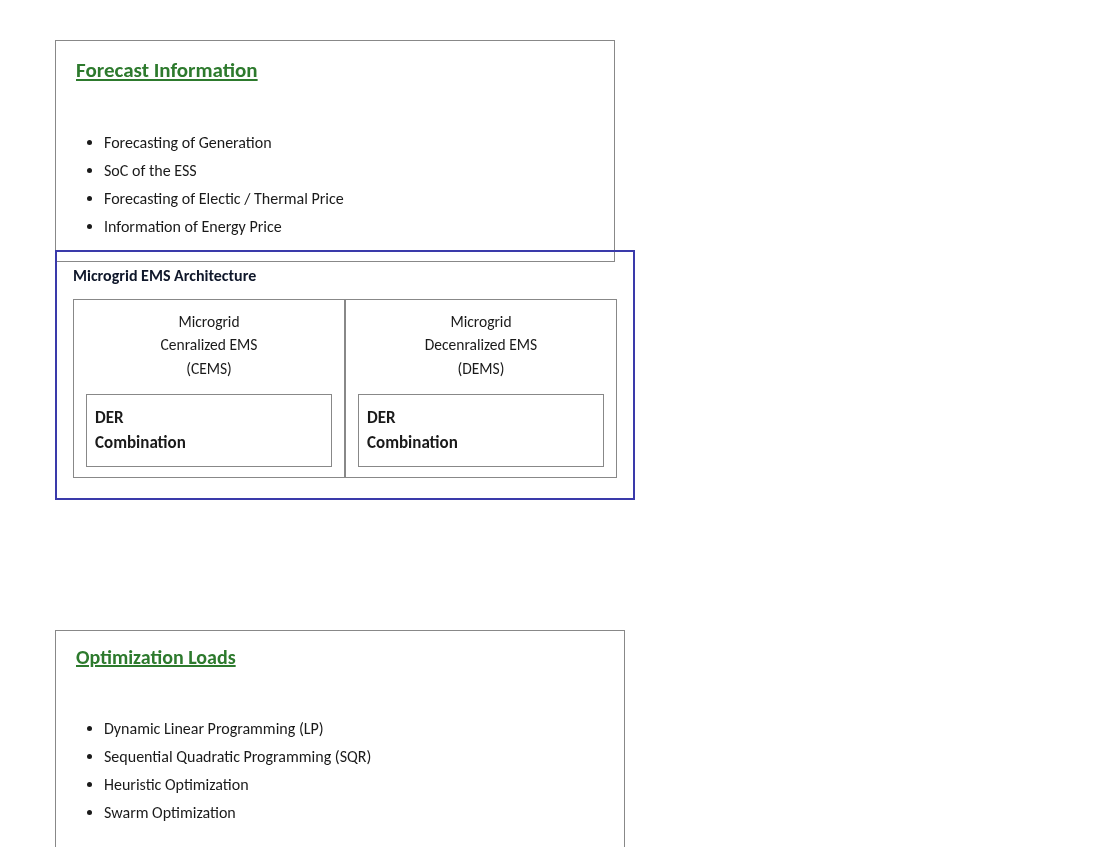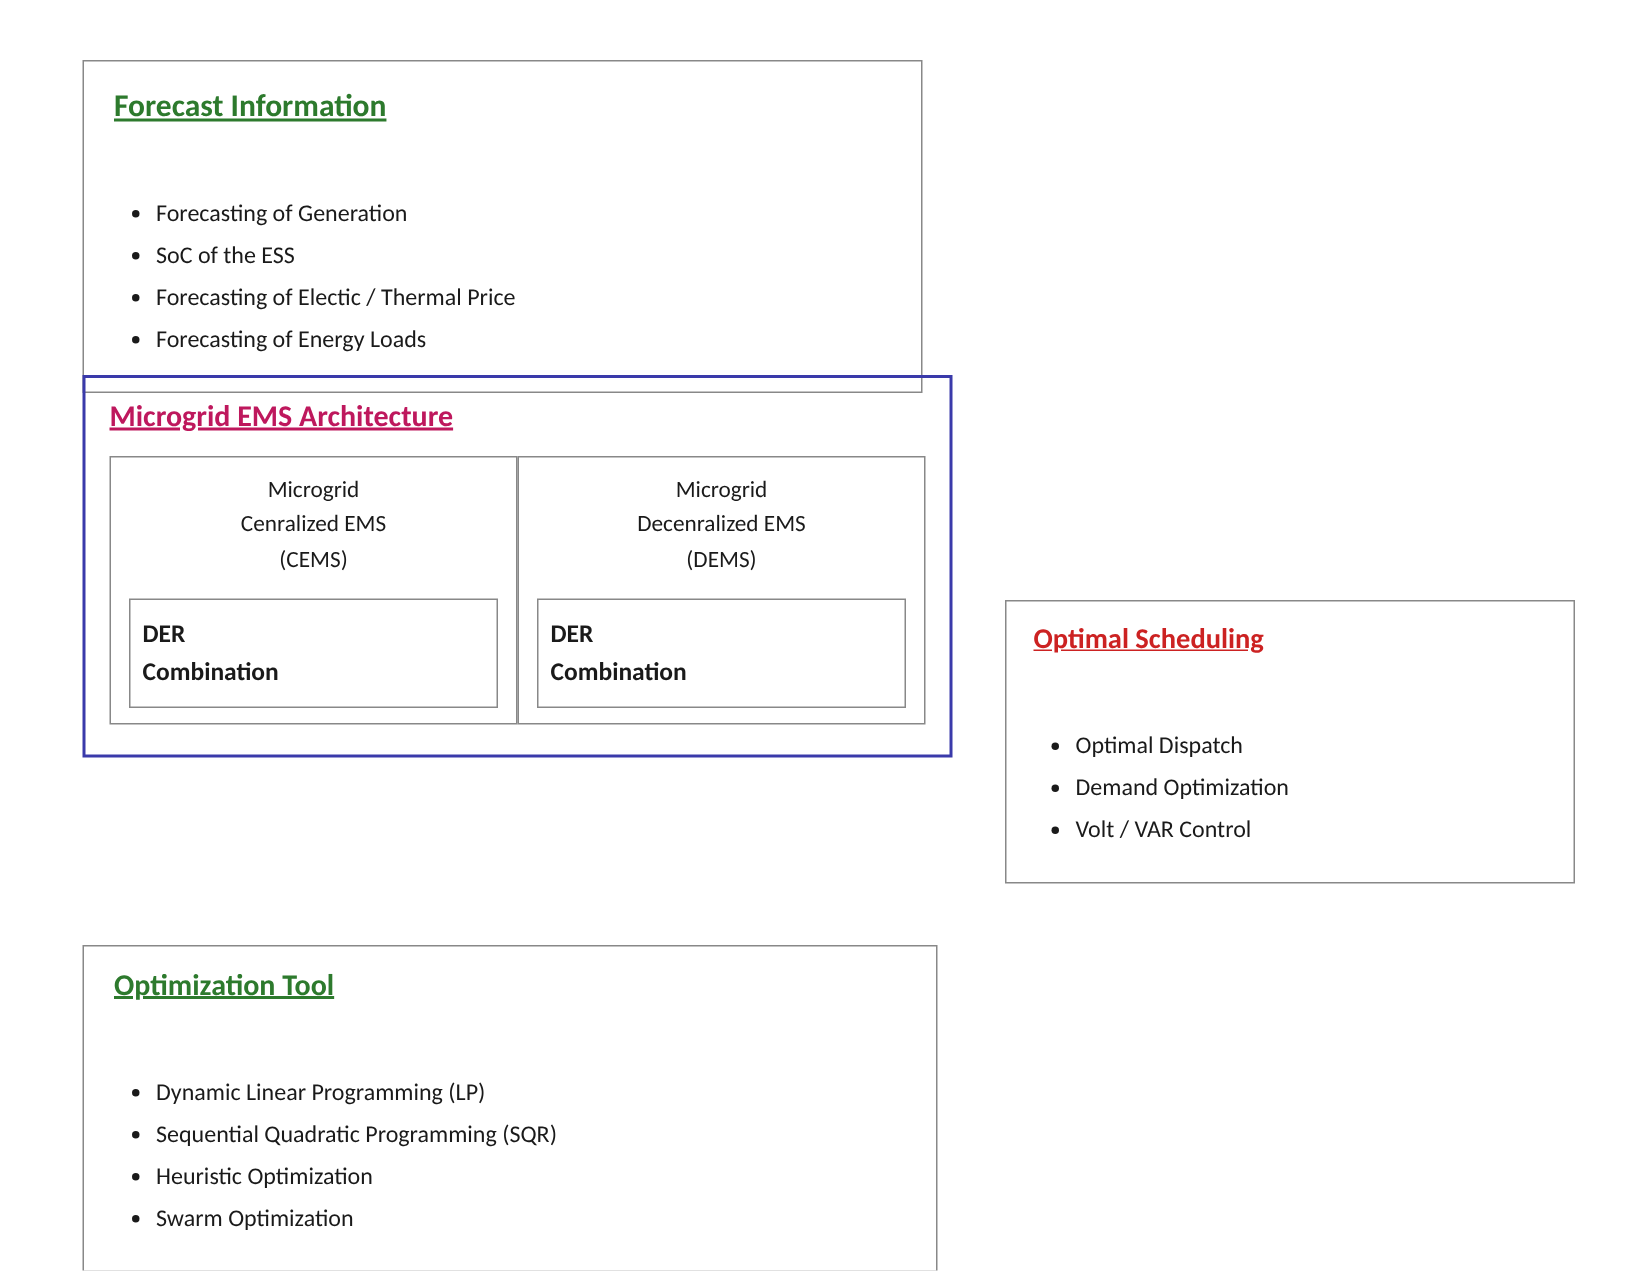--- a/index.html
+++ b/index.html
@@ -61,24 +61,23 @@
     .microgrid-box {
       position: absolute;
       top: 250px;
       left: 55px;
       width: 580px;
       border: 2px solid #3a3aaa;
       padding: 14px 16px 20px 16px;
     }
 
     .microgrid-title {
-      color: #be185d;
-      font-size: 20px;
+      color: #0f172a;
+      font-size: 16px;
       font-weight: bold;
-      text-decoration: underline;
       margin-bottom: 14px;
     }
 
     .ems-inner-row {
       display: flex;
       flex-direction: row;
     }
 
     .ems-cell {
       flex: 1;
@@ -147,21 +146,21 @@
 <body>
 
 <div class="page-container">
 
   <div class="forecast-box">
     <div class="forecast-title">Forecast Information</div>
     <ul class="bullet-list">
       <li>Forecasting of Generation</li>
       <li>SoC of the ESS</li>
       <li>Forecasting of Electic / Thermal Price</li>
-      <li>Forecasting of Energy Loads</li>
+      <li>Information of Energy Price</li>
     </ul>
   </div>
 
   <div class="microgrid-box">
     <div class="microgrid-title">Microgrid EMS Architecture</div>
     <div class="ems-inner-row">
 
       <div class="ems-cell">
         <div class="ems-cell-title">
           Microgrid<br>Cenralized EMS<br>(CEMS)
@@ -176,31 +175,23 @@
           Microgrid<br>Decenralized EMS<br>(DEMS)
         </div>
         <div class="ems-sub-box">
           DER<br>Combination
         </div>
       </div>
 
     </div>
   </div>
 
-  <div class="optimal-box">
-    <div class="optimal-title">Optimal Scheduling</div>
-    <ul class="bullet-list">
-      <li>Optimal Dispatch</li>
-      <li>Demand Optimization</li>
-      <li>Volt / VAR Control</li>
-    </ul>
-  </div>
 
   <div class="optimization-box">
-    <div class="optimization-title">Optimization Tool</div>
+    <div class="optimization-title">Optimization Loads</div>
     <ul class="bullet-list">
       <li>Dynamic Linear Programming (LP)</li>
       <li>Sequential Quadratic Programming (SQR)</li>
       <li>Heuristic Optimization</li>
       <li>Swarm Optimization</li>
     </ul>
   </div>
 
 </div>
 

